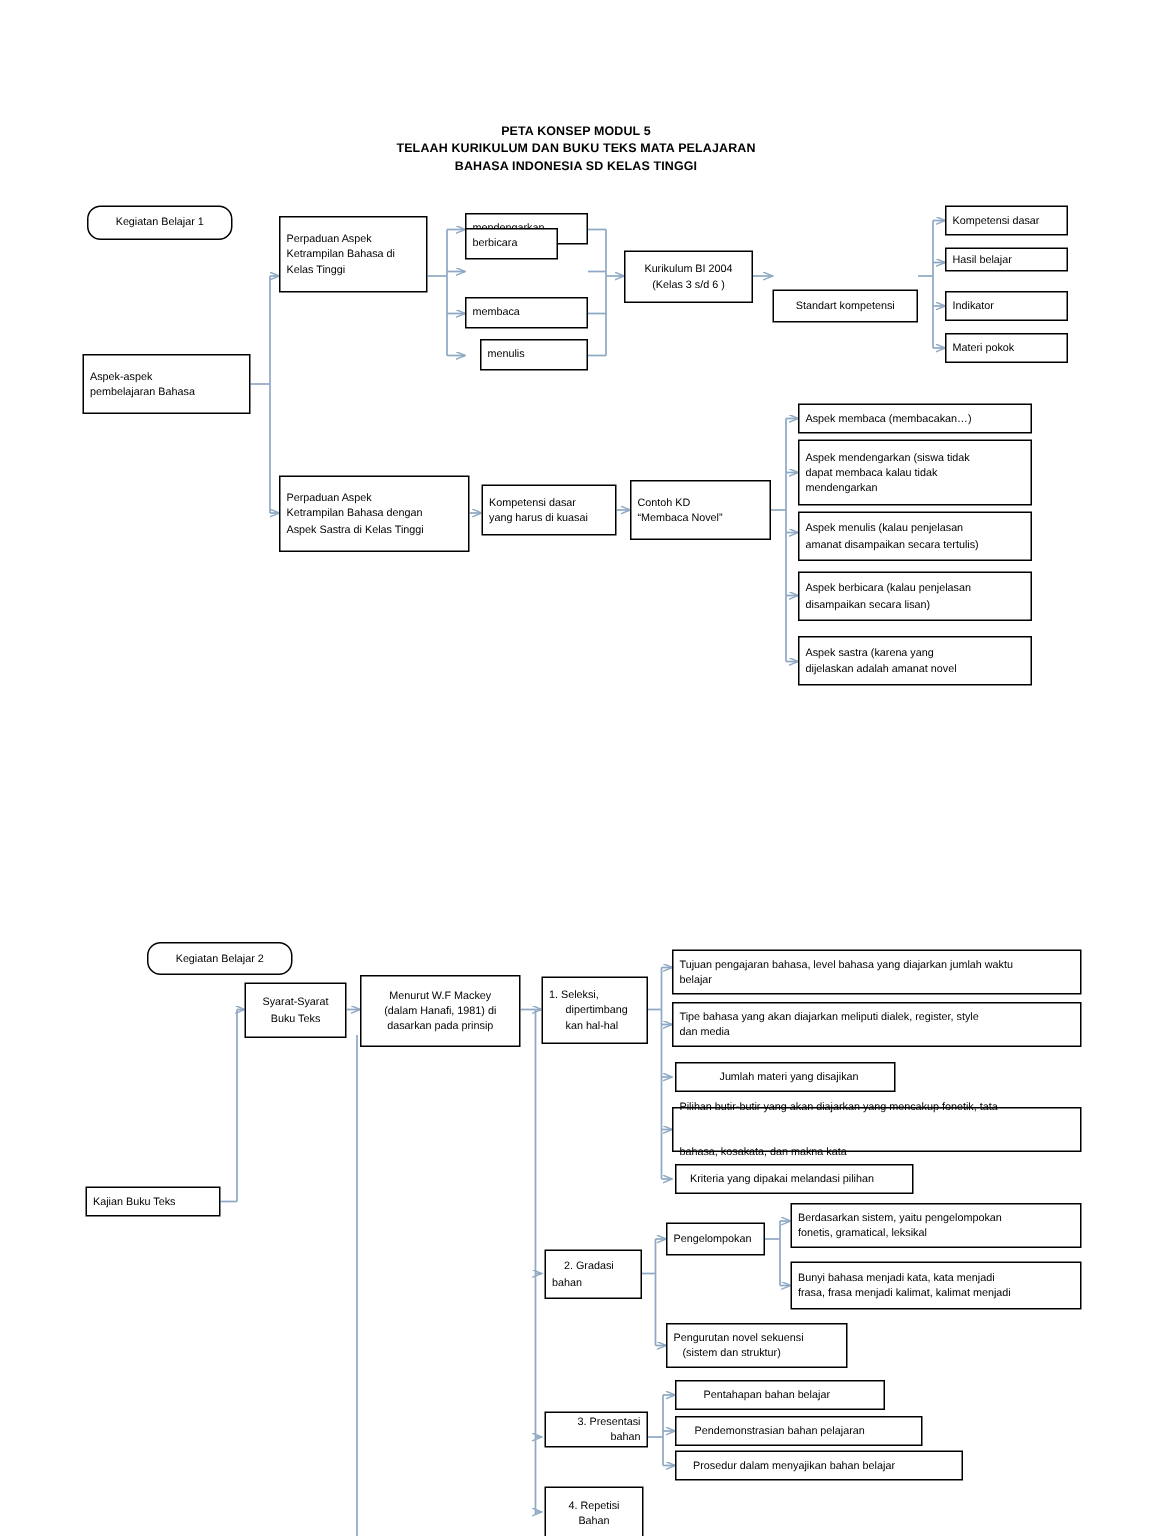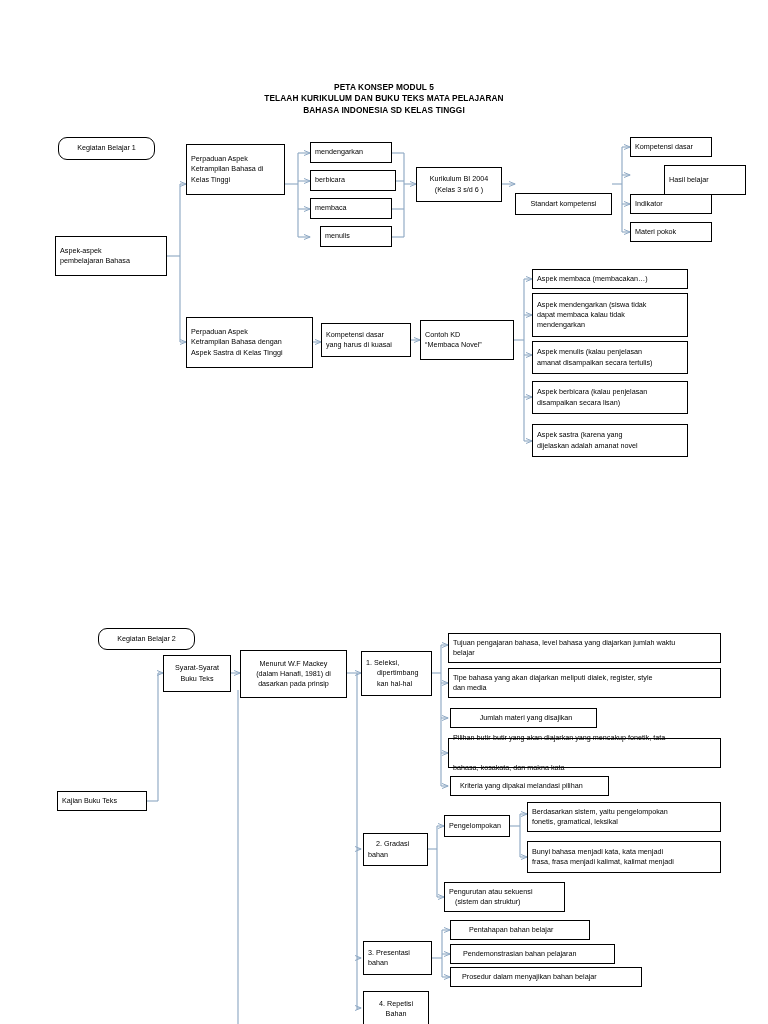--- a/index.html
+++ b/index.html
@@ -132,21 +132,21 @@
 
   <div class="bx l" style="left:186px;top:144px;width:99px;height:51px;">
     <span class="ln">Perpaduan Aspek</span>
     <span class="ln">Ketrampilan Bahasa di</span>
     <span class="ln">Kelas Tinggi</span>
   </div>
 
   <div class="bx l" style="left:310px;top:142px;width:82px;height:21px;">
     <span class="ln">mendengarkan</span>
   </div>
-  <div class="bx l" style="left:310px;top:170px;width:86px;height:21px;">
+  <div class="bx l" style="left:310px;top:152px;width:62px;height:21px;">
     <span class="ln">berbicara</span>
   </div>
   <div class="bx l" style="left:310px;top:198px;width:82px;height:21px;">
     <span class="ln">membaca</span>
   </div>
   <div class="bx l" style="left:320px;top:226px;width:72px;height:21px;">
     <span class="ln">menulis</span>
   </div>
 
   <div class="bx c" style="left:416px;top:167px;width:86px;height:35px;">
@@ -154,21 +154,21 @@
     <span class="ln">(Kelas 3 s/d  6 )</span>
   </div>
 
   <div class="bx c" style="left:515px;top:173px;width:97px;height:22px;margin-top:20px;">
     <span class="ln">Standart kompetensi</span>
   </div>
 
   <div class="bx l" style="left:630px;top:137px;width:82px;height:20px;">
     <span class="ln">Kompetensi dasar</span>
   </div>
-  <div class="bx l" style="left:664px;top:165px;width:82px;height:30px;">
+  <div class="bx l" style="left:630px;top:165px;width:82px;height:16px;">
     <span class="ln">Hasil belajar</span>
   </div>
   <div class="bx l" style="left:630px;top:194px;width:82px;height:20px;">
     <span class="ln">Indikator</span>
   </div>
   <div class="bx l" style="left:630px;top:222px;width:82px;height:20px;justify-content:center;">
     <span class="ln">Materi pokok</span>
   </div>
 
   <div class="bx l" style="left:186px;top:317px;width:127px;height:51px;">
@@ -264,25 +264,25 @@
   <div class="bx l" style="left:527px;top:802px;width:194px;height:30px;">
     <span class="ln">Berdasarkan sistem, yaitu pengelompokan</span>
     <span class="ln">fonetis, gramatical, leksikal</span>
   </div>
   <div class="bx l" style="left:527px;top:841px;width:194px;height:32px;">
     <span class="ln">Bunyi bahasa menjadi kata, kata menjadi</span>
     <span class="ln">frasa, frasa menjadi kalimat, kalimat menjadi</span>
   </div>
 
   <div class="bx l" style="left:444px;top:882px;width:121px;height:30px;">
-    <span class="ln">Pengurutan atau sekuensi</span>
+    <span class="ln">Pengurutan novel sekuensi</span>
     <span class="ln" style="padding-left:6px;">(sistem dan struktur)</span>
   </div>
 
-  <div class="bx l" style="left:363px;top:941px;width:69px;height:34px;">
+  <div class="bx l" style="left:363px;top:941px;width:69px;height:24px;align-items:flex-end;">
     <span class="ln">3. Presentasi</span>
     <span class="ln">bahan</span>
   </div>
 
   <div class="bx l" style="left:450px;top:920px;width:140px;height:20px;">
     <span class="ln" style="padding-left:14px;">Pentahapan bahan belajar</span>
   </div>
   <div class="bx l" style="left:450px;top:944px;width:165px;height:20px;">
     <span class="ln" style="padding-left:8px;">Pendemonstrasian bahan pelajaran</span>
   </div>

